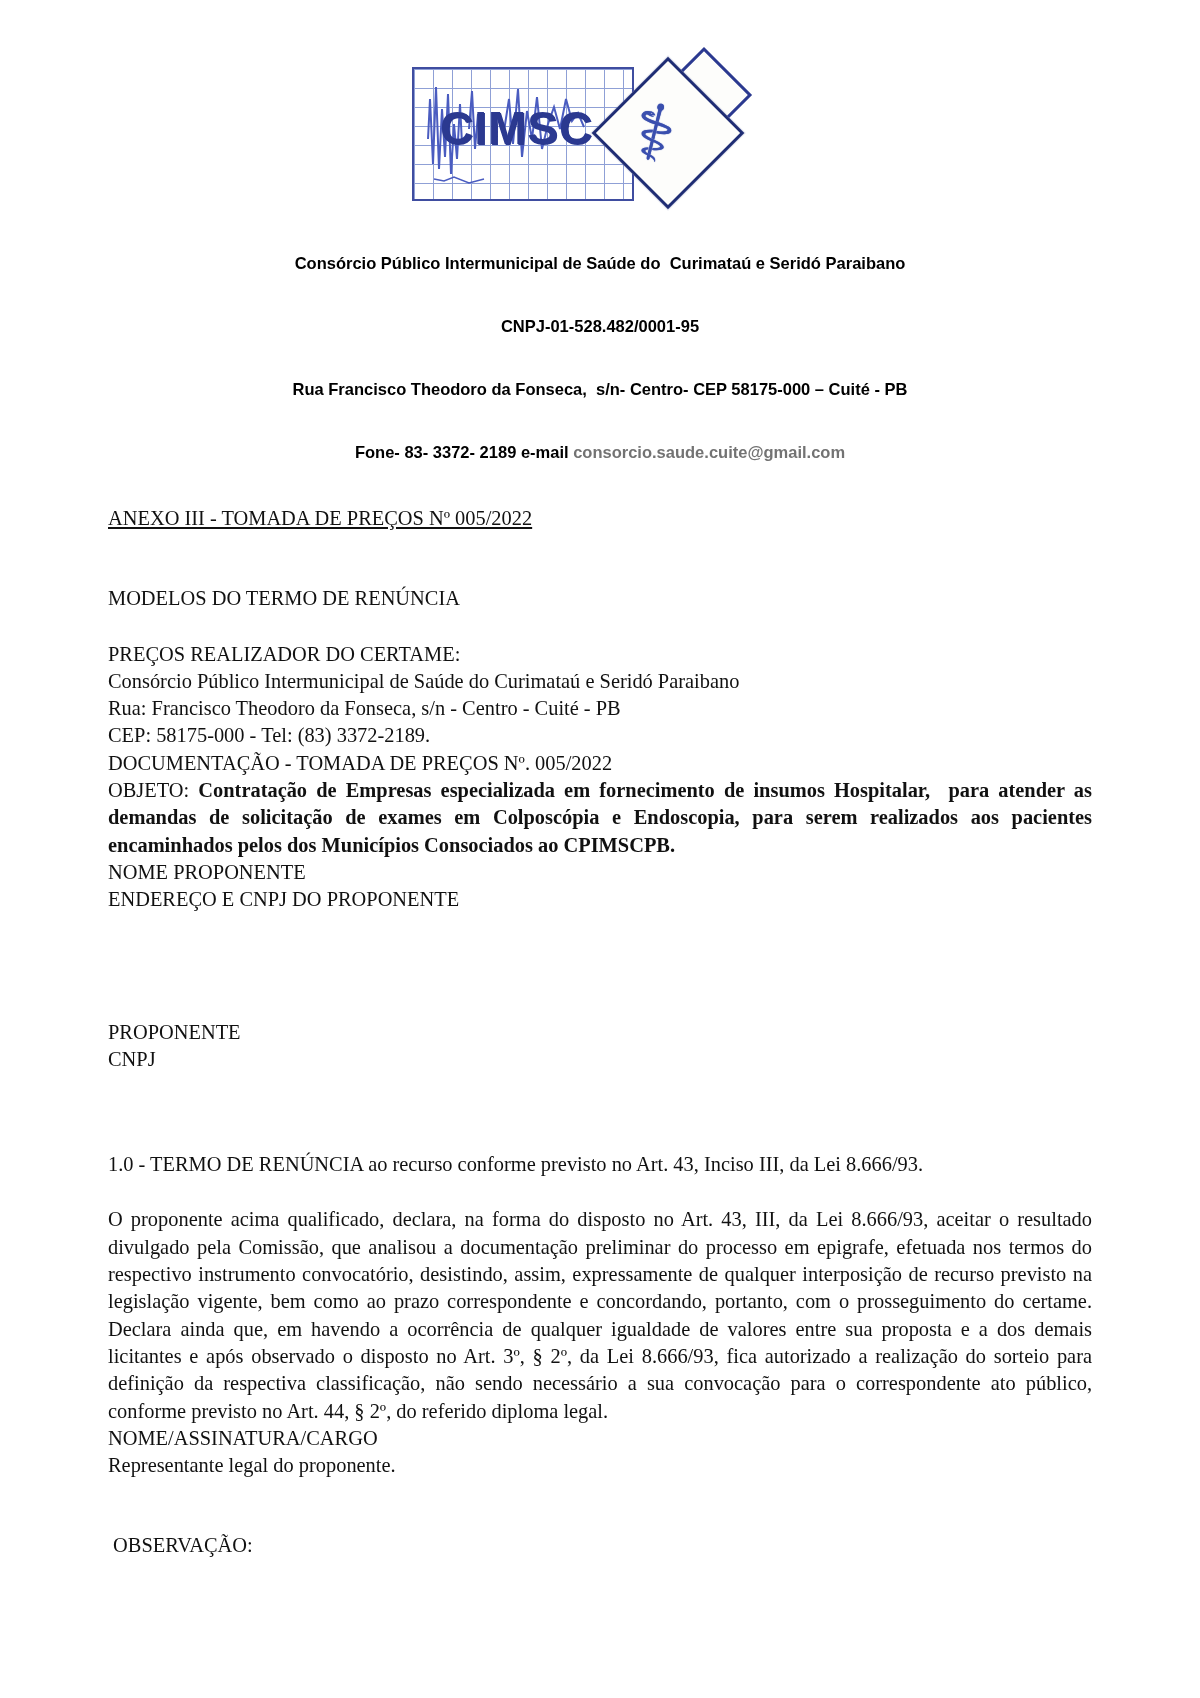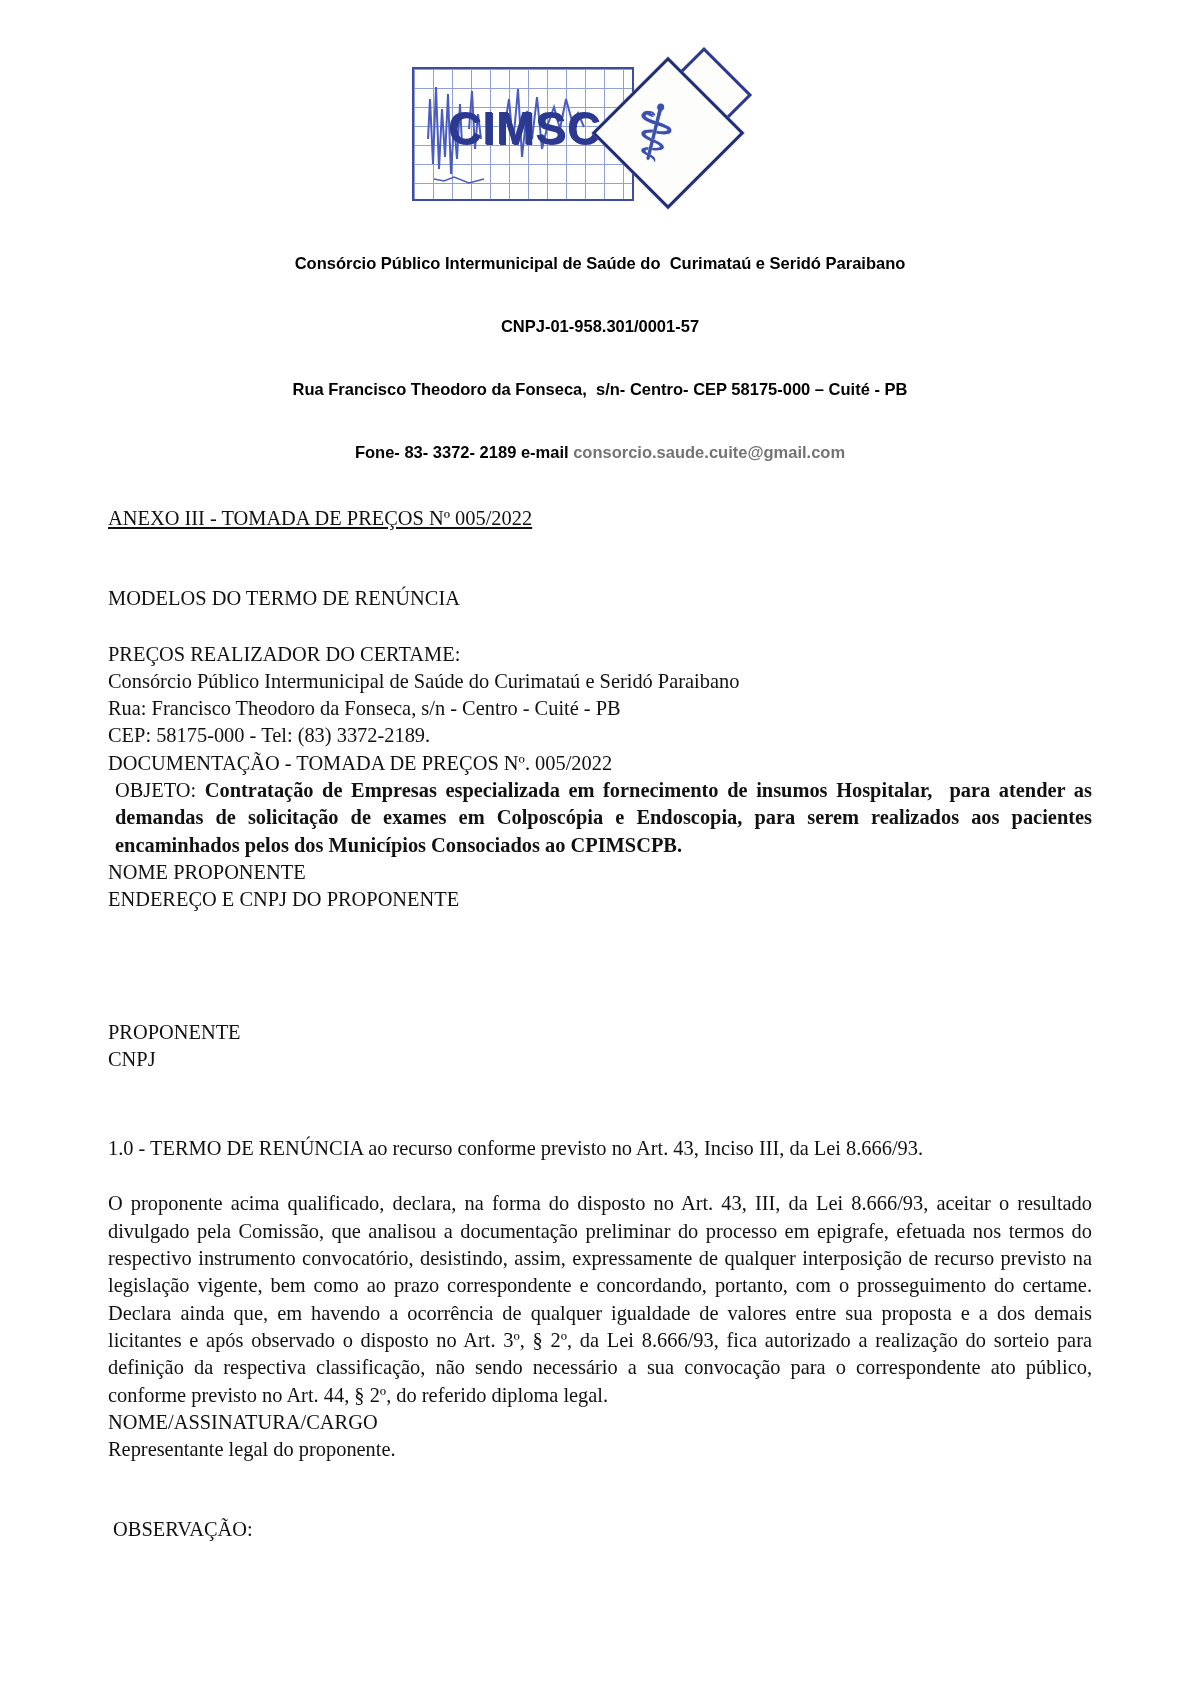--- a/index.html
+++ b/index.html
@@ -24,21 +24,21 @@
     width:218px;height:130px;
     background-color:#fff;
     background-image:
       linear-gradient(#8fa0d6 1px, transparent 1px),
       linear-gradient(90deg,#8fa0d6 1px, transparent 1px);
     background-size:19px 19px;
     border:2px solid #3f4da0;
   }
   .logo-ekg{position:absolute;left:2px;top:4px;width:214px;height:126px;}
   .logo-acronym{
-    position:absolute;left:36px;top:40px;
+    position:absolute;left:28px;top:40px;
     font-family:"Liberation Sans","DejaVu Sans",sans-serif;
     font-weight:800;font-size:46px;line-height:46px;
     letter-spacing:1px;
     color:#2b3990;
     text-shadow:1px 1px 0 #2b3990;
   }
   .diamond-small{
     position:absolute;right:6px;top:-4px;
     width:62px;height:62px;
     background:#fdfdfb;
@@ -75,24 +75,24 @@
   
   .body-text{
     margin:0 108px 0 108px;
     font-size:20.4px;
     line-height:27.3px;
   }
   .line{white-space:pre-wrap;}
   .doc-title{text-decoration:underline;}
   .doc-subtitle{margin-top:53px;}
   .organ-block{margin-top:28px;}
-  .objeto{text-align:justify;margin-left:7px;}
+  .objeto{text-align:justify;}
   .objeto b{font-weight:bold;}
   .proponente-block{margin-top:105px;}
-  .renuncia-title{margin-top:62px;}
+  .renuncia-title{margin-top:78px;}
   .main-paragraph{margin-top:28px;text-align:justify;}
   .local-data{margin-top:59px;}
   .assinatura-block{}
   .observacao-block{margin-top:53px;}
 </style>
 </head>
 <body>
 
 <div class="page">
 
@@ -105,21 +105,21 @@
       <polyline points="20,110 30,112 40,108 55,114 70,110" stroke="#4a5cc0" stroke-width="1.5"></polyline>
     </svg>
     <div class="logo-acronym">CIMSC</div>
     <div class="diamond-small"></div>
     <div class="diamond-big"></div>
     <div class="caduceus">⚕</div>
   </div>
 
   <div class="header-lines">
     <div class="line">Consórcio Público Intermunicipal de Saúde do  Curimataú e Seridó Paraibano</div>
-    <div class="line">CNPJ-01-958.301/0001-57</div>
+    <div class="line">CNPJ-01-528.482/0001-95</div>
     <div class="line">Rua Francisco Theodoro da Fonseca,  s/n- Centro- CEP 58175-000 – Cuité - PB</div>
     <div class="line"><span>Fone- 83- 3372- 2189 e-mail </span><span class="email-link">consorcio.saude.cuite@gmail.com</span></div>
   </div>
 
   <div class="body-text">
 
     <div class="line doc-title">ANEXO III - TOMADA DE PREÇOS Nº 005/2022</div>
 
     <div class="line doc-subtitle">MODELOS DO TERMO DE RENÚNCIA</div>
 

